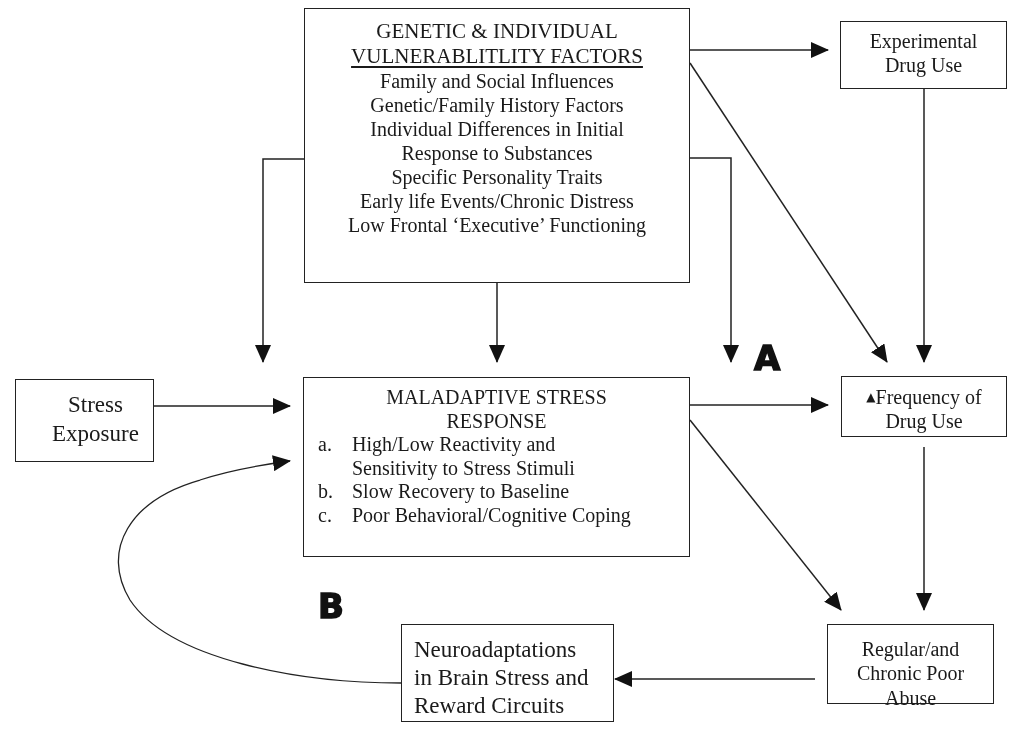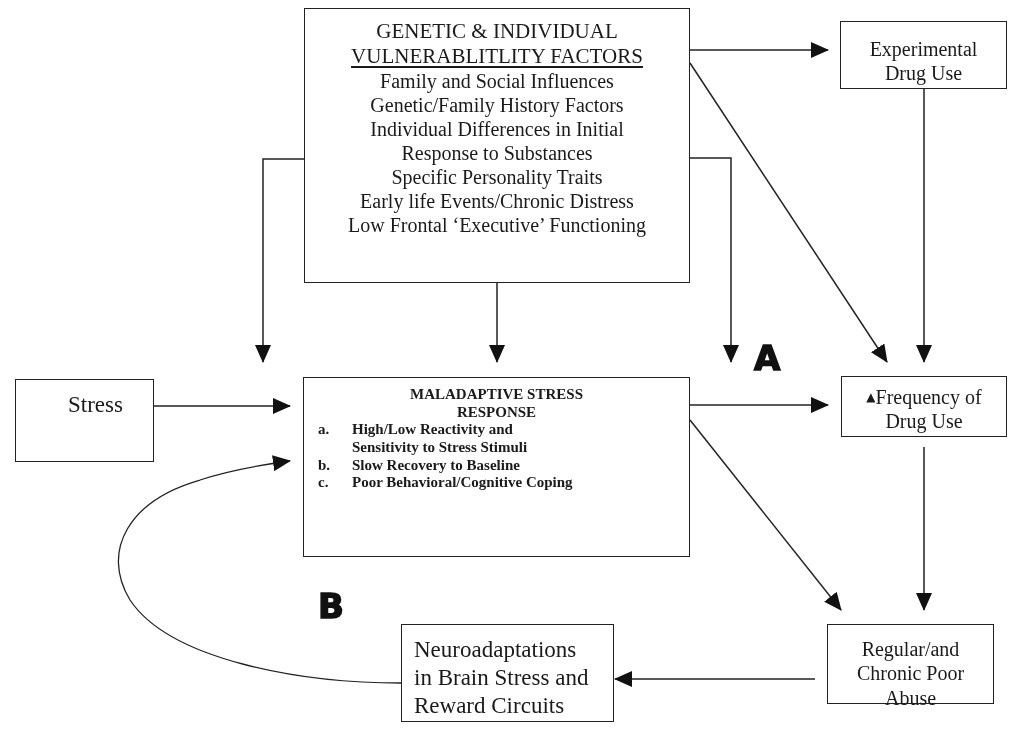--- a/index.html
+++ b/index.html
@@ -5,23 +5,23 @@
   html, body { margin:0; padding:0; background:#ffffff; }
   body { width:1024px; height:731px; position:relative; overflow:hidden;
          font-family:"Liberation Serif", "DejaVu Serif", serif; color:#1a1a1a; }
   svg#wires { position:absolute; left:0; top:0; width:1024px; height:731px; }
   .box { position:absolute; border:1.6px solid #222; background:#fff; box-sizing:border-box;
          text-align:center; line-height:1.18; }
   .line { display:block; white-space:nowrap; }
   #box-top { left:304px; top:8px; width:386px; height:275px; font-size:20px; padding-top:10px; line-height:1.2; }
   #box-top .heading { font-size:21px; }
   #box-top .underline { text-decoration:underline; text-underline-offset:3px; }
-  #box-exp { left:840px; top:21px; width:167px; height:68px; font-size:20px; padding-top:16px; }
+  #box-exp { left:840px; top:21px; width:167px; height:68px; font-size:20px; padding-top:8px; }
   #box-stress { left:15px; top:379px; width:139px; height:83px; font-size:23px; text-align:center; padding:11px 0 0 22px; line-height:1.25; }
-  #box-mal { left:303px; top:377px; width:387px; height:180px; font-size:15px; padding-top:8px;font-weight:bold; }
+  #box-mal { left:303px; top:377px; width:387px; height:180px; font-size:20px; padding-top:8px; }
   #box-mal .list { text-align:left; padding-left:14px; }
   #box-mal .item { display:flex; white-space:nowrap; }
   #box-mal .item .mk { width:34px; flex:none; }
   #box-freq { left:841px; top:376px; width:166px; height:61px; font-size:20px; padding-top:9px; }
   #box-neuro { left:401px; top:624px; width:213px; height:98px; font-size:23px; text-align:left; padding:11px 0 0 12px; line-height:1.22; }
   #box-reg { left:827px; top:624px; width:167px; height:80px; font-size:20px; padding-top:12px; line-height:1.22; }
   .tag { position:absolute; font-family:"DejaVu Sans", sans-serif; font-weight:900; font-size:34px; color:#111; -webkit-text-stroke:1.5px #111; }
   #tag-a { left:754px; top:338px; }
   #tag-b { left:318px; top:586px; }
   .uparrow { font-family:"DejaVu Sans", sans-serif; font-size:12px; vertical-align:3px; }
@@ -78,20 +78,21 @@
   <span class="line">Low Frontal ‘Executive’ Functioning</span>
 </div>
 
 <div class="box" id="box-exp">
   <span class="line">Experimental</span>
   <span class="line">Drug Use</span>
 </div>
 
 <div class="box" id="box-stress">
   <span class="line">Stress</span>
+  <span class="line">Exposure</span>
 </div>
 
 <div class="box" id="box-mal">
   <span class="line">MALADAPTIVE STRESS</span>
   <span class="line">RESPONSE</span>
   <div class="list">
     <div class="item">
       <span class="mk">a.</span>
       <span>
         <span class="line">High/Low Reactivity and</span>

